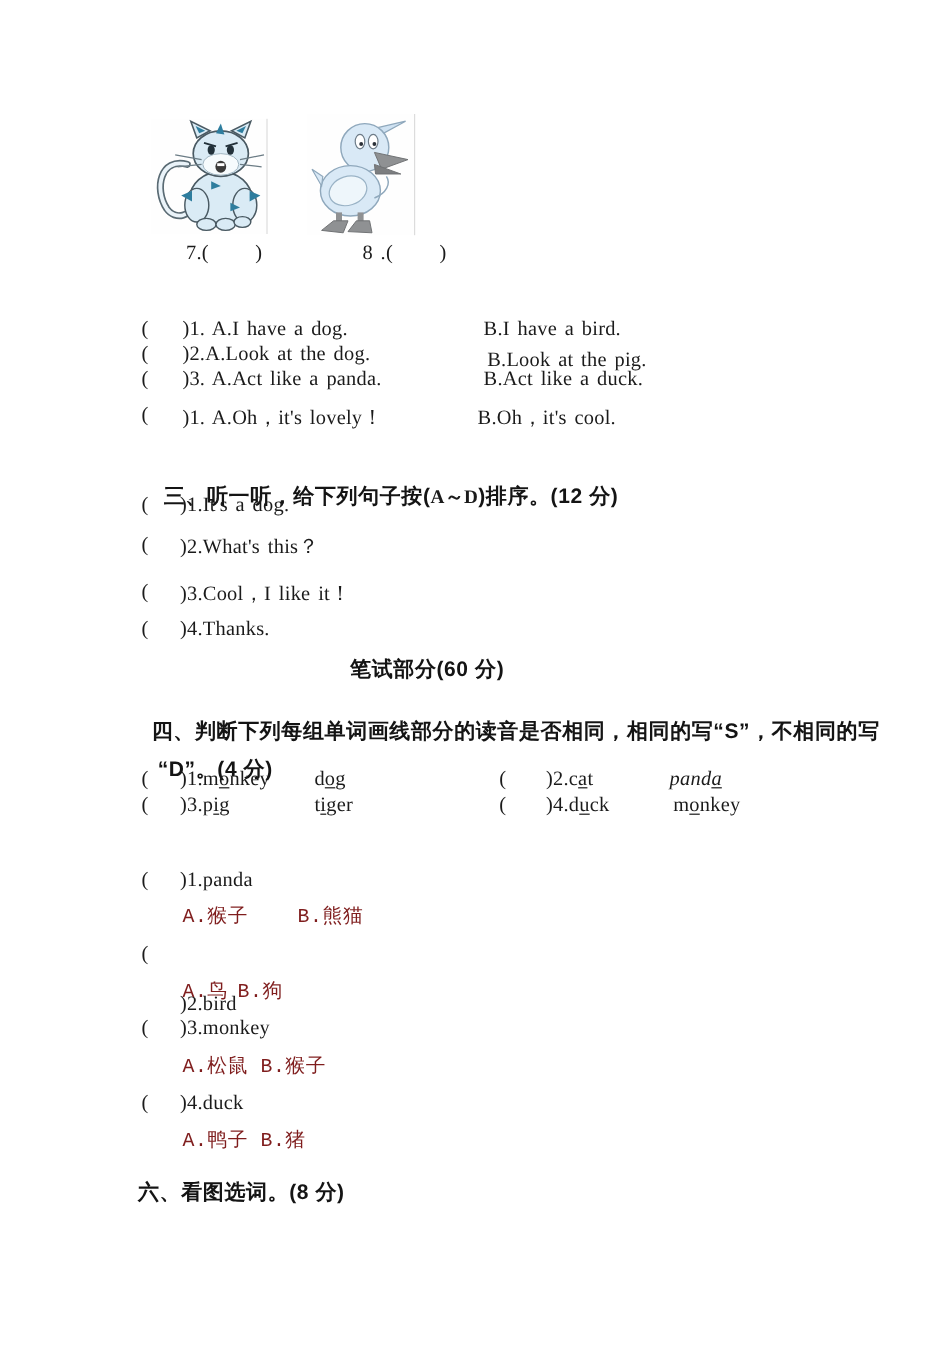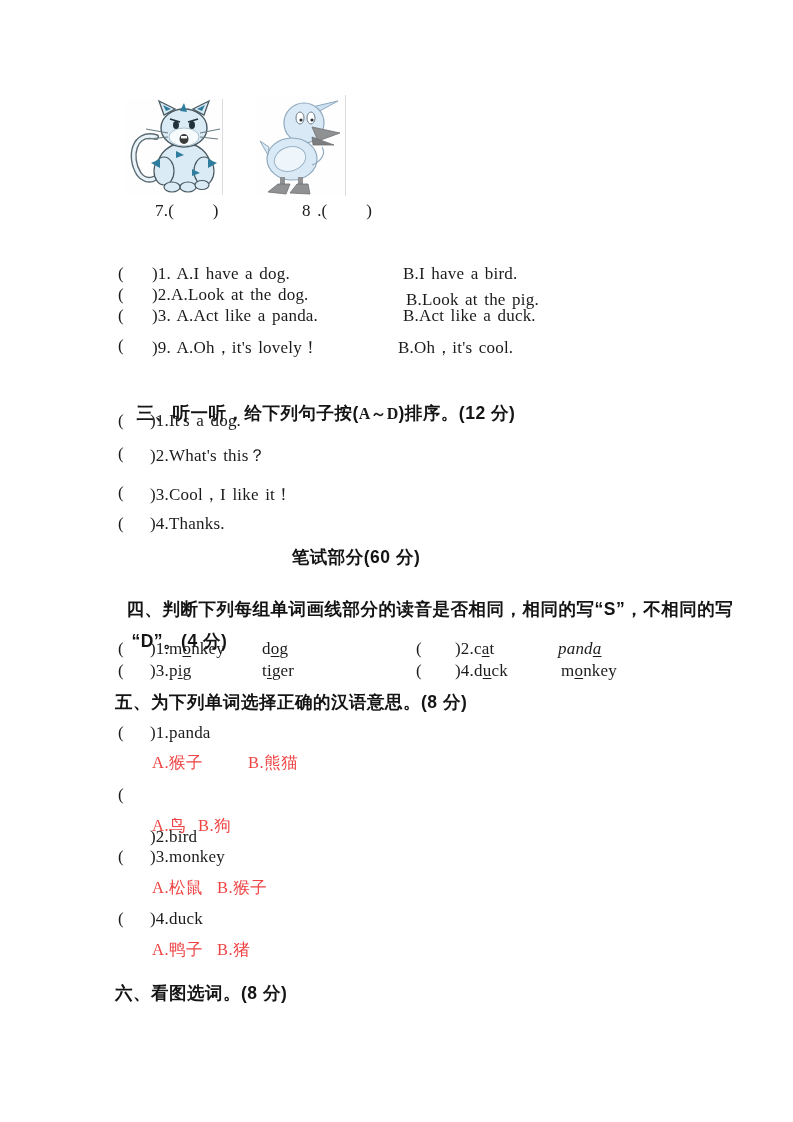--- a/index.html
+++ b/index.html
@@ -1,21 +1,21 @@
 <!DOCTYPE html>
 <html><head>
 <meta charset="utf-8">
 <style>
   html,body{margin:0;padding:0;background:#ffffff;}
   .page{position:relative;width:793px;height:1122px;background:#ffffff;overflow:hidden;
         font-family:"Liberation Serif",serif;color:#1b1b1b;}
   .abs{position:absolute;white-space:pre;}
   .en{font-family:"Liberation Serif",serif;font-size:17px;color:#1b1b1b;word-spacing:2px;letter-spacing:.2px;}
   .cn{font-family:"Liberation Sans",sans-serif;font-size:17.5px;font-weight:bold;color:#141414;letter-spacing:.5px;}
-  .cn-opt{font-family:Liberation Serif, serif;font-size:16.5px;font-weight:normal;color:#ef4444;letter-spacing:.5px;}
+  .cn-opt{font-family:Liberation Mono, monospace;font-size:16.5px;font-weight:normal;color:#7f1d1d;letter-spacing:.5px;}
   .bold{font-weight:bold;}
   .ul{text-decoration:underline;text-underline-offset:2px;}
   .center{left:0;width:712px;text-align:center;}
   .img-box{position:absolute;border-right:1px solid #dcdcdc;background:#fefefe;}
   .img-box svg{display:block;width:100%;height:100%;}
 </style>
 </head>
 <body>
 
 <div class="page">
@@ -85,21 +85,21 @@
     <span class="abs en" style="left:152px;top:285px;">)2.A.Look at the dog.</span>
     <span class="abs en" style="left:406px;top:290px;">B.Look at the pig.</span>
   </div>
   <div>
     <span class="abs en" style="left:118px;top:306px;">(</span>
     <span class="abs en" style="left:152px;top:306px;">)3. A.Act like a panda.</span>
     <span class="abs en" style="left:403px;top:306px;">B.Act like a duck.</span>
   </div>
   <div>
     <span class="abs en" style="left:118px;top:336px;">(</span>
-    <span class="abs en" style="left:152px;top:336px;">)9. A.Oh，it's lovely！</span>
+    <span class="abs en" style="left:152px;top:336px;">)1. A.Oh，it's lovely！</span>
     <span class="abs en" style="left:398px;top:336px;">B.Oh，it's cool.</span>
   </div>
 
   <div class="abs cn" style="left:115px;top:380px;">
     <span>三、听一听，给下列句子按(</span><span class="en bold" style="font-size:16px;">A～D</span><span>)排序。(12 分)</span>
   </div>
 
   <div>
     <span class="abs en" style="left:118px;top:411px;">(</span>
     <span class="abs en" style="left:150px;top:411px;">)1.It's a dog.</span>
@@ -136,21 +136,20 @@
   </div>
   <div>
     <span class="abs en" style="left:118px;top:661px;">(</span>
     <span class="abs en" style="left:150px;top:661px;"><span>)3.</span><span>p</span><span class="ul">i</span><span>g</span></span>
     <span class="abs en" style="left:262px;top:661px;"><span>t</span><span class="ul">i</span><span>ger</span></span>
     <span class="abs en" style="left:416px;top:661px;">(</span>
     <span class="abs en" style="left:455px;top:661px;"><span>)4.</span><span>d</span><span class="ul">u</span><span>ck</span></span>
     <span class="abs en" style="left:561px;top:661px;"><span>m</span><span class="ul">o</span><span>nkey</span></span>
   </div>
 
-  <div class="abs cn" style="left:115px;top:690px;">五、为下列单词选择正确的汉语意思。(8 分)</div>
 
   <div>
     <span class="abs en" style="left:118px;top:723px;">(</span>
     <span class="abs en" style="left:150px;top:723px;">)1.panda</span>
     <span class="abs cn-opt" style="left:152px;top:752px;">A.猴子</span>
     <span class="abs cn-opt" style="left:248px;top:752px;">B.熊猫</span>
   </div>
   <div>
     <span class="abs en" style="left:118px;top:785px;">(</span>
     <span class="abs en" style="left:150px;top:785px;margin-top:42px;">)2.bird</span>

